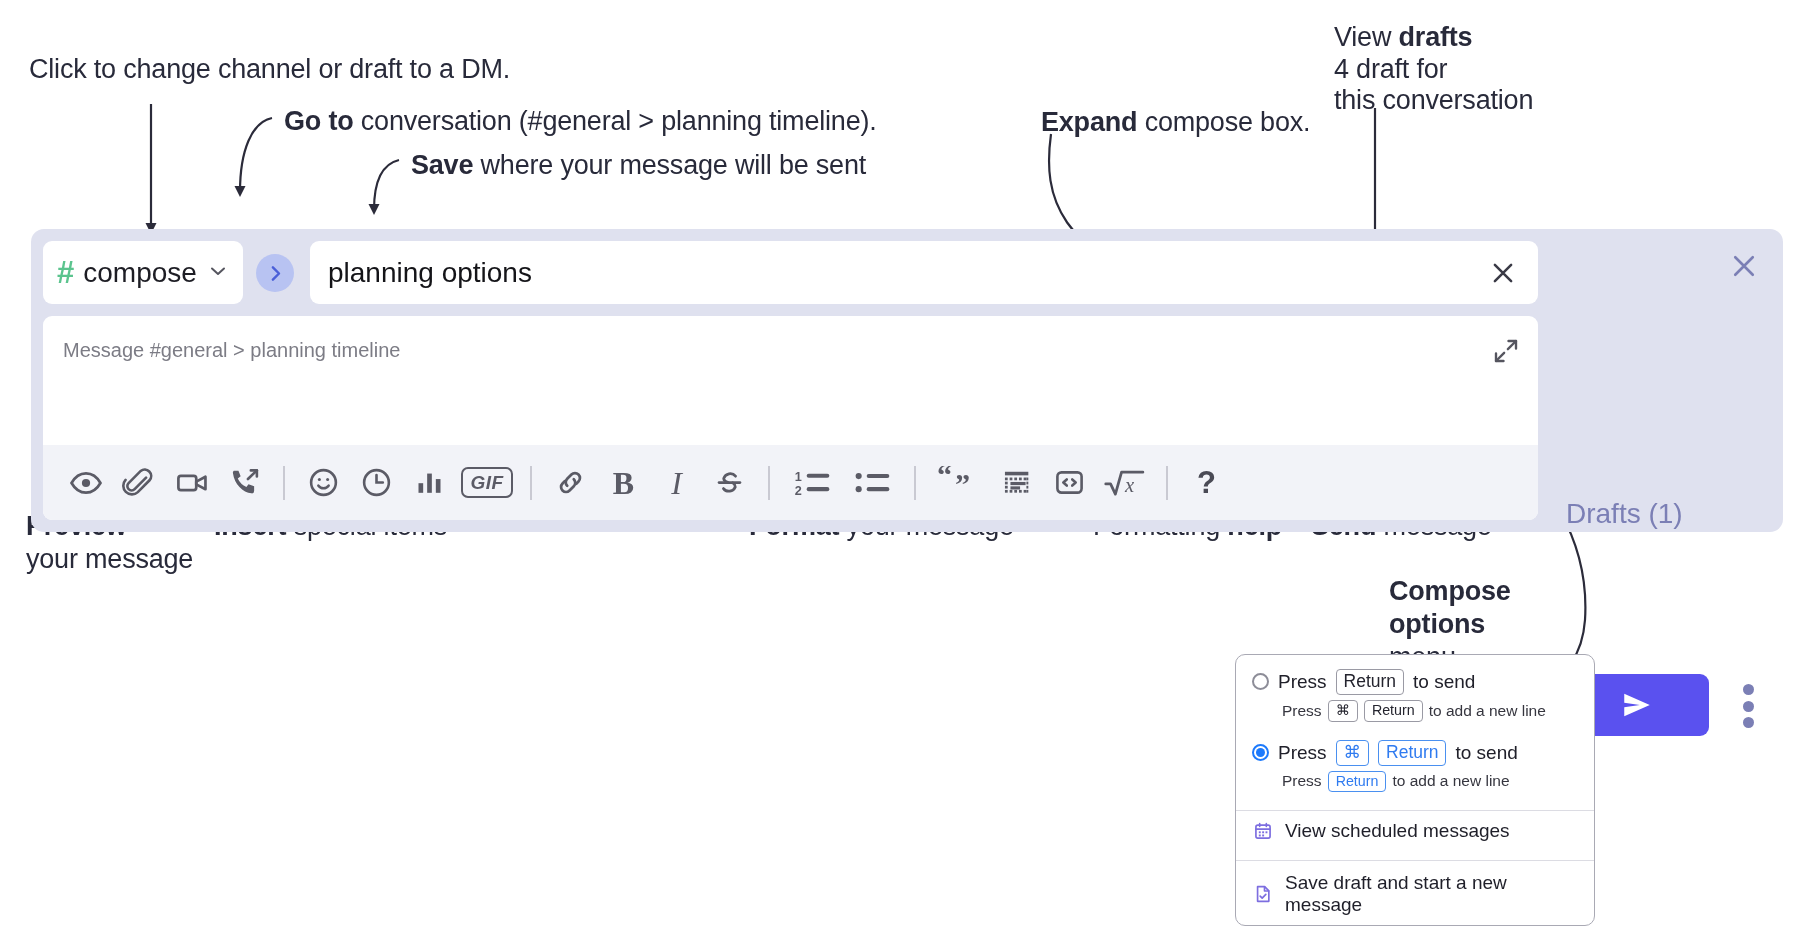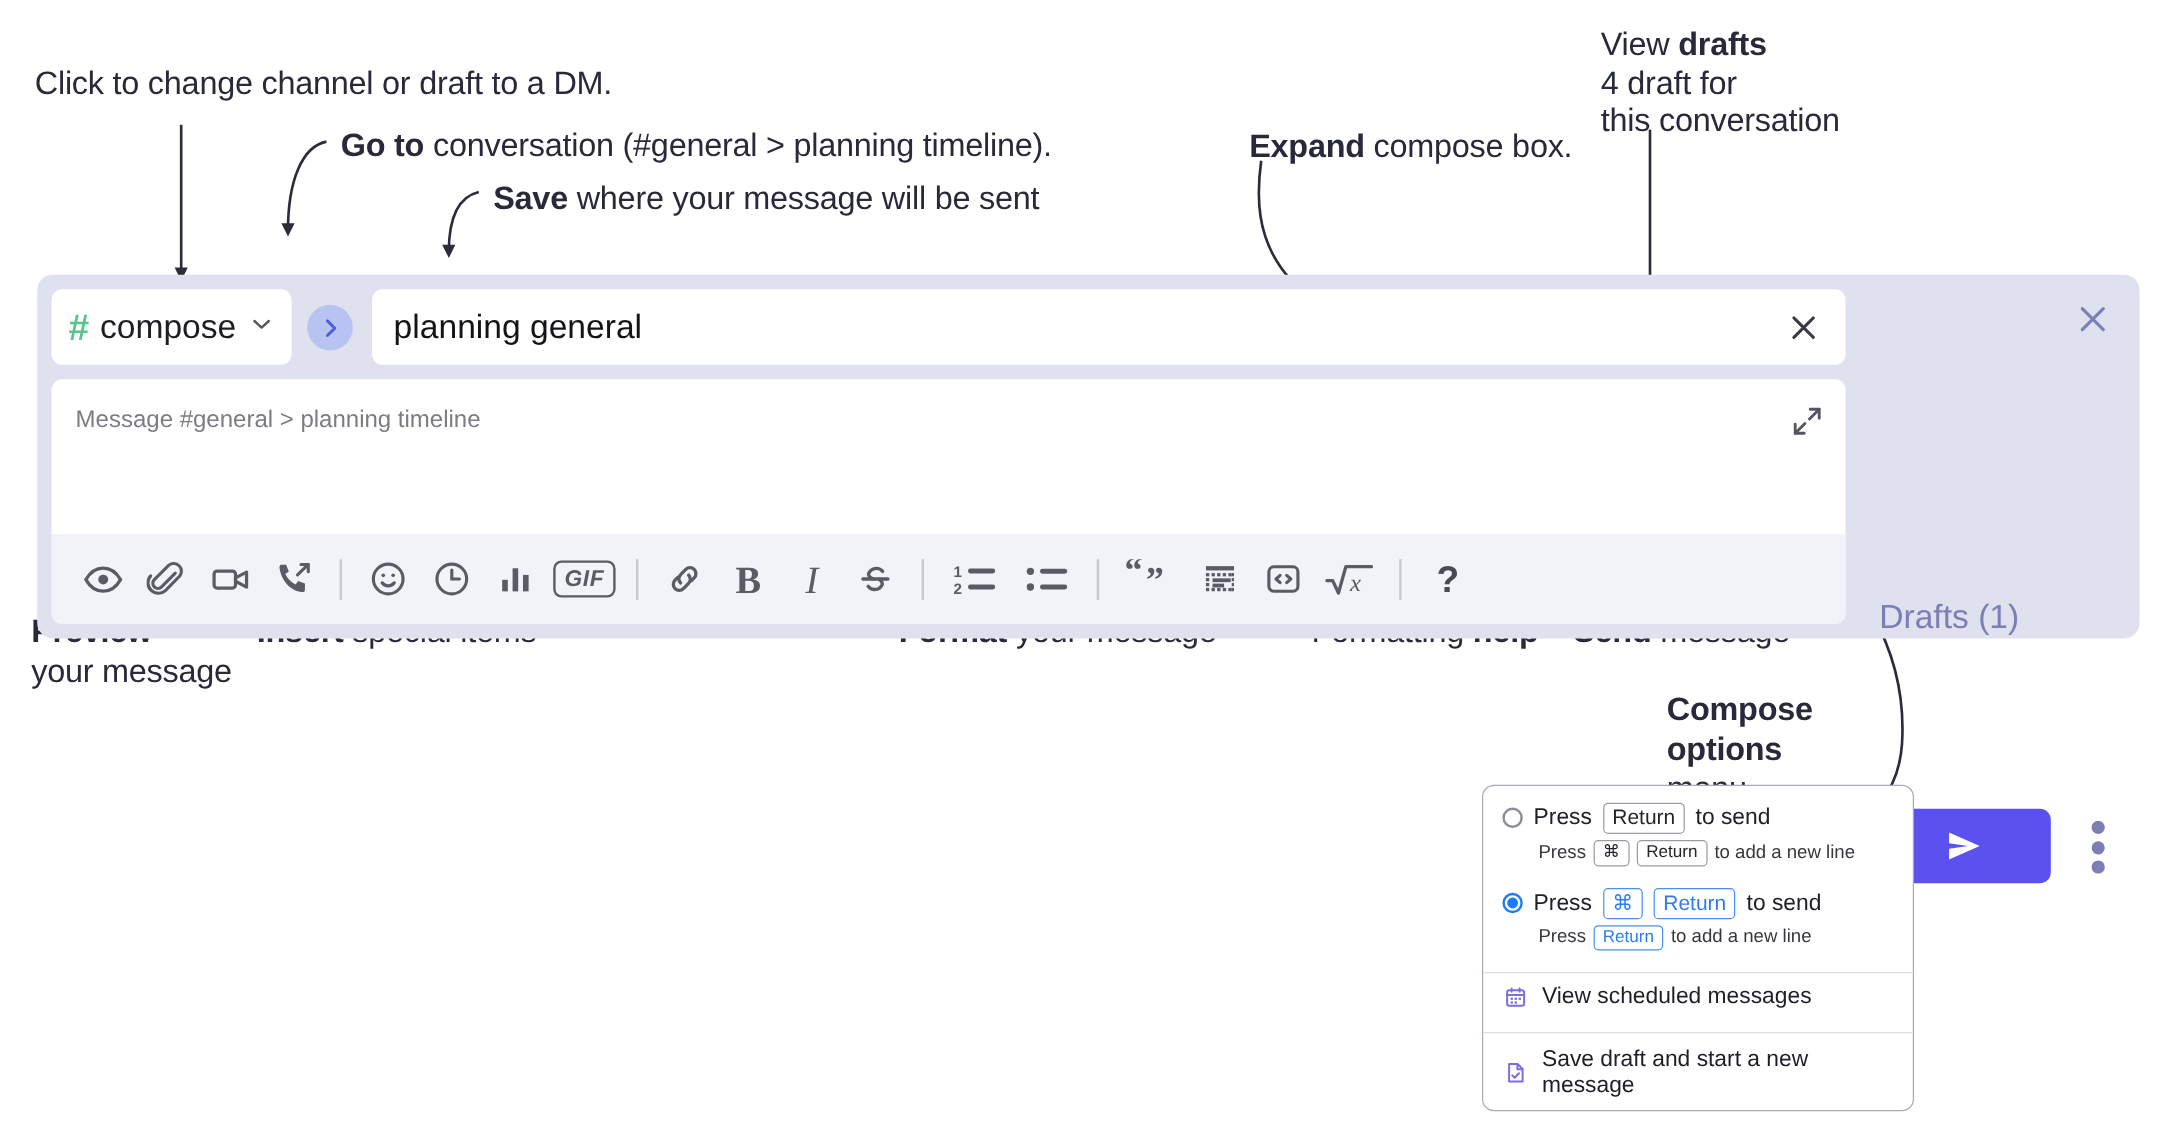--- a/index.html
+++ b/index.html
@@ -297,21 +297,21 @@
           </span>
         </div>
 
         <div id="goto-button">
           <svg width="21" height="21" viewBox="0 0 24 24" fill="none" stroke="#4a5fd8" stroke-width="2.8" stroke-linecap="round" stroke-linejoin="round">
               <path d="M9 5 L16 12 L9 19"></path>
             </svg>
         </div>
 
         <div id="topic-field">
-          <span class="topic-val">planning general</span>
+          <span class="topic-val">planning options</span>
           <span id="topic-clear">
             <svg width="30" height="30" viewBox="0 0 24 24" fill="none" stroke="#3a3a46" stroke-width="2" stroke-linecap="round">
                 <path d="M5.5 5.5 L18.5 18.5 M18.5 5.5 L5.5 18.5"></path>
               </svg>
           </span>
         </div>
       </div>
 
       <div id="message-body">
         <div id="message-placeholder">Message #general &gt; planning timeline</div>

